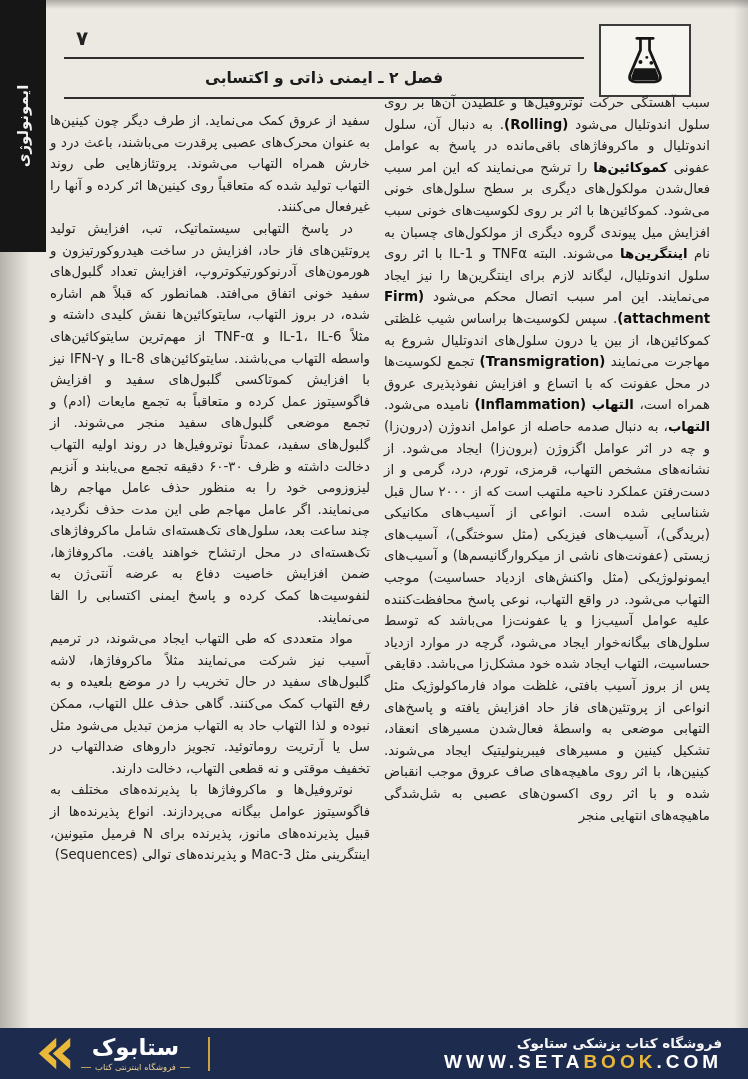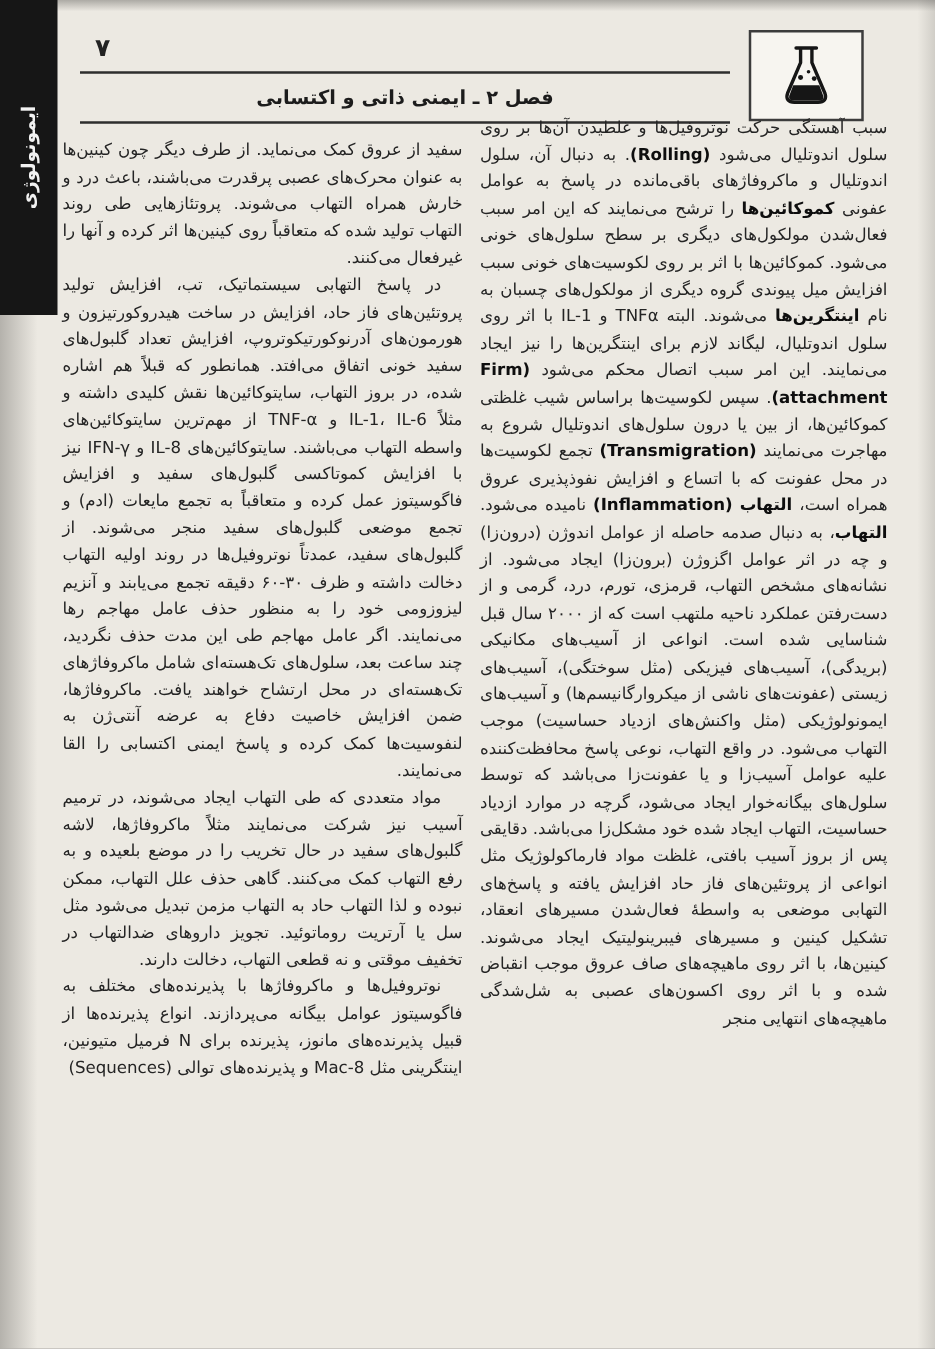--- a/index.html
+++ b/index.html
@@ -91,17 +91,34 @@
   </div>
 
   <div class="col col-right">
     <p class="para"><span>سبب آهستگی حرکت نوتروفیل‌ها و غلطیدن آن‌ها بر روی سلول اندوتلیال می‌شود </span><span class="bold">(Rolling)</span><span>. به دنبال آن، سلول اندوتلیال و ماکروفاژهای باقی‌مانده در پاسخ به عوامل عفونی </span><span class="bold">کموکائین‌ها</span><span> را ترشح می‌نمایند که این امر سبب فعال‌شدن مولکول‌های دیگری بر سطح سلول‌های خونی می‌شود. کموکائین‌ها با اثر بر روی لکوسیت‌های خونی سبب افزایش میل پیوندی گروه دیگری از مولکول‌های چسبان به نام </span><span class="bold">اینتگرین‌ها</span><span> می‌شوند. البته TNFα و IL-1 با اثر روی سلول اندوتلیال، لیگاند لازم برای اینتگرین‌ها را نیز ایجاد می‌نمایند. این امر سبب اتصال محکم می‌شود </span><span class="bold">(Firm attachment)</span><span>. سپس لکوسیت‌ها براساس شیب غلظتی کموکائین‌ها، از بین یا درون سلول‌های اندوتلیال شروع به مهاجرت می‌نمایند </span><span class="bold">(Transmigration)</span><span> تجمع لکوسیت‌ها در محل عفونت که با اتساع و افزایش نفوذپذیری عروق همراه است، </span><span class="bold">التهاب</span><span> </span><span class="bold">(Inflammation)</span><span> نامیده می‌شود. </span><span class="bold">التهاب</span><span>، به دنبال صدمه حاصله از عوامل اندوژن (درون‌زا) و چه در اثر عوامل اگزوژن (برون‌زا) ایجاد می‌شود. از نشانه‌های مشخص التهاب، قرمزی، تورم، درد، گرمی و از دست‌رفتن عملکرد ناحیه ملتهب است که از ۲۰۰۰ سال قبل شناسایی شده است. انواعی از آسیب‌های مکانیکی (بریدگی)، آسیب‌های فیزیکی (مثل سوختگی)، آسیب‌های زیستی (عفونت‌های ناشی از میکروارگانیسم‌ها) و آسیب‌های ایمونولوژیکی (مثل واکنش‌های ازدیاد حساسیت) موجب التهاب می‌شود. در واقع التهاب، نوعی پاسخ محافظت‌کننده علیه عوامل آسیب‌زا و یا عفونت‌زا می‌باشد که توسط سلول‌های بیگانه‌خوار ایجاد می‌شود، گرچه در موارد ازدیاد حساسیت، التهاب ایجاد شده خود مشکل‌زا می‌باشد. دقایقی پس از بروز آسیب بافتی، غلظت مواد فارماکولوژیک مثل انواعی از پروتئین‌های فاز حاد افزایش یافته و پاسخ‌های التهابی موضعی به واسطهٔ فعال‌شدن مسیرهای انعقاد، تشکیل کینین و مسیرهای فیبرینولیتیک ایجاد می‌شوند. کینین‌ها، با اثر روی ماهیچه‌های صاف عروق موجب انقباض شده و با اثر روی اکسون‌های عصبی به شل‌شدگی ماهیچه‌های انتهایی منجر</span></p>
   </div>
 
   <div class="col col-left">
     <p class="para"><span>سفید از عروق کمک می‌نماید. از طرف دیگر چون کینین‌ها به عنوان محرک‌های عصبی پرقدرت می‌باشند، باعث درد و خارش همراه التهاب می‌شوند. پروتئازهایی طی روند التهاب تولید شده که متعاقباً روی کینین‌ها اثر کرده و آنها را غیرفعال می‌کنند.</span></p>
     <p class="para"><span>در پاسخ التهابی سیستماتیک، تب، افزایش تولید پروتئین‌های فاز حاد، افزایش در ساخت هیدروکورتیزون و هورمون‌های آدرنوکورتیکوتروپ، افزایش تعداد گلبول‌های سفید خونی اتفاق می‌افتد. همانطور که قبلاً هم اشاره شده، در بروز التهاب، سایتوکائین‌ها نقش کلیدی داشته و مثلاً IL-1، IL-6 و TNF-α از مهم‌ترین سایتوکائین‌های واسطه التهاب می‌باشند. سایتوکائین‌های IL-8 و IFN-γ نیز با افزایش کموتاکسی گلبول‌های سفید و افزایش فاگوسیتوز عمل کرده و متعاقباً به تجمع مایعات (ادم) و تجمع موضعی گلبول‌های سفید منجر می‌شوند. از گلبول‌های سفید، عمدتاً نوتروفیل‌ها در روند اولیه التهاب دخالت داشته و ظرف ۳۰-۶۰ دقیقه تجمع می‌یابند و آنزیم لیزوزومی خود را به منظور حذف عامل مهاجم رها می‌نمایند. اگر عامل مهاجم طی این مدت حذف نگردید، چند ساعت بعد، سلول‌های تک‌هسته‌ای شامل ماکروفاژهای تک‌هسته‌ای در محل ارتشاح خواهند یافت. ماکروفاژها، ضمن افزایش خاصیت دفاع به عرضه آنتی‌ژن به لنفوسیت‌ها کمک کرده و پاسخ ایمنی اکتسابی را القا می‌نمایند.</span></p>
     <p class="para"><span>مواد متعددی که طی التهاب ایجاد می‌شوند، در ترمیم آسیب نیز شرکت می‌نمایند مثلاً ماکروفاژها، لاشه گلبول‌های سفید در حال تخریب را در موضع بلعیده و به رفع التهاب کمک می‌کنند. گاهی حذف علل التهاب، ممکن نبوده و لذا التهاب حاد به التهاب مزمن تبدیل می‌شود مثل سل یا آرتریت روماتوئید. تجویز داروهای ضدالتهاب در تخفیف موقتی و نه قطعی التهاب، دخالت دارند.</span></p>
-    <p class="para"><span>نوتروفیل‌ها و ماکروفاژها با پذیرنده‌های مختلف به فاگوسیتوز عوامل بیگانه می‌پردازند. انواع پذیرنده‌ها از قبیل پذیرنده‌های مانوز، پذیرنده برای N فرمیل متیونین، اینتگرینی مثل Mac-8 و پذیرنده‌های توالی </span><span>(Sequences)</span></p>
+    <p class="para"><span>نوتروفیل‌ها و ماکروفاژها با پذیرنده‌های مختلف به فاگوسیتوز عوامل بیگانه می‌پردازند. انواع پذیرنده‌ها از قبیل پذیرنده‌های مانوز، پذیرنده برای N فرمیل متیونین، اینتگرینی مثل Mac-3 و پذیرنده‌های توالی </span><span>(Sequences)</span></p>
   </div>
 
+  <div class="footer">
+    <div class="logo-block">
+      <svg viewBox="0 0 48 40" width="42" height="35" aria-hidden="true">
+        <path d="M30 2 L10 20 L30 38 L30 28 L21 20 L30 12 Z" fill="#e9b83b"></path>
+        <path d="M46 2 L26 20 L46 38 L46 28 L37 20 L46 12 Z" fill="#e9b83b"></path>
+      </svg>
+      <div class="logo-text-wrap">
+        <div class="logo-text">ستابوک</div>
+        <div class="logo-subtitle">فروشگاه اینترنتی کتاب</div>
+      </div>
+    </div>
+    <div class="footer-divider"></div>
+    <div class="footer-right">
+      <div class="store-line">فروشگاه کتاب پزشکی ستابوک</div>
+      <div class="url-line" dir="ltr"><span>WWW.SETA</span><span class="gold">BOOK</span><span>.COM</span></div>
+    </div>
+  </div>
 
 </div>
 
 </body></html>

